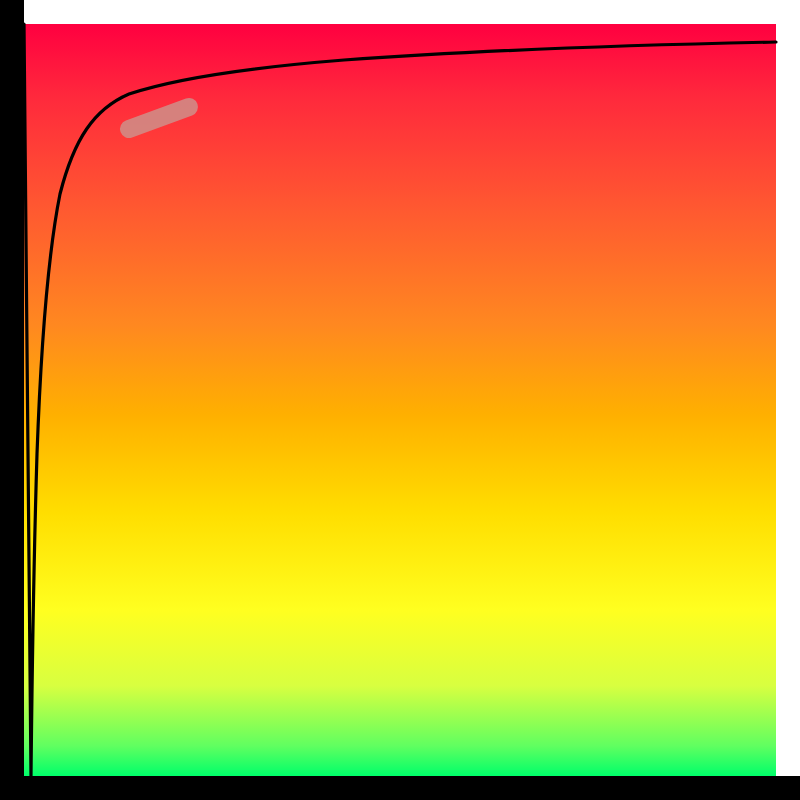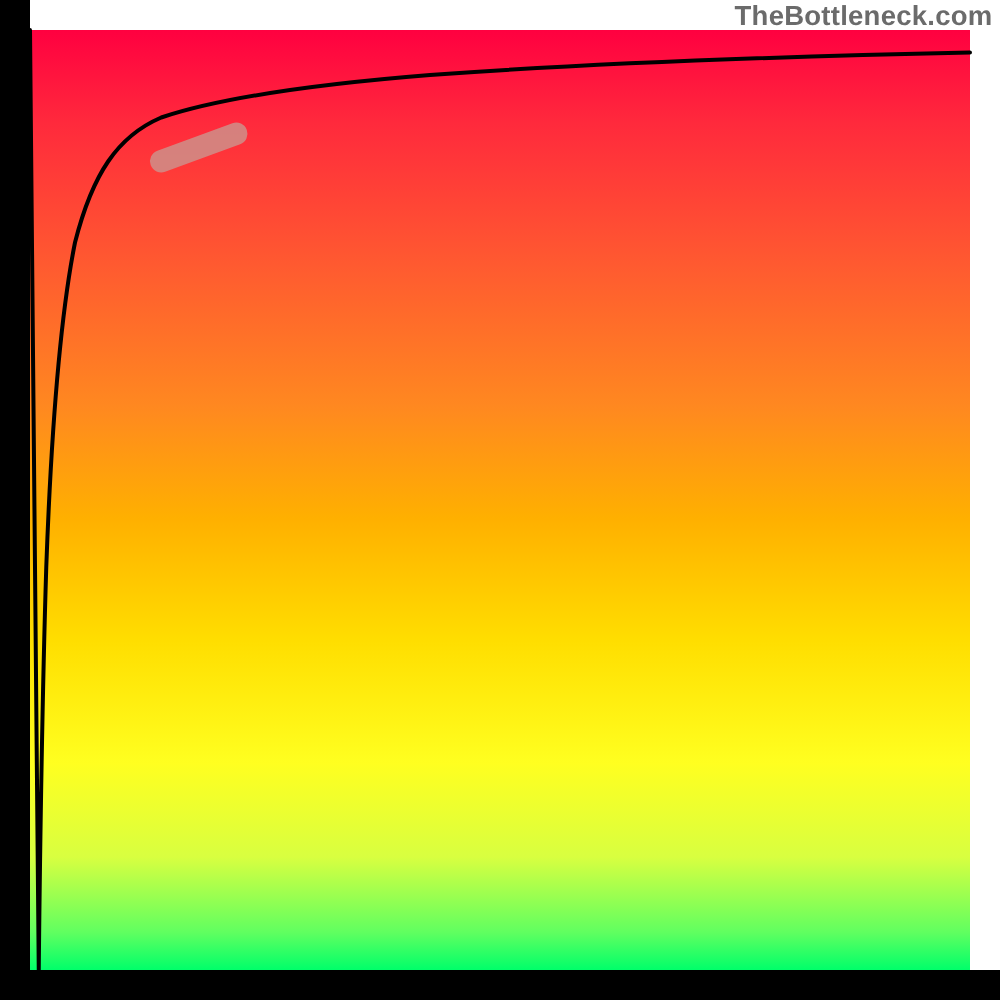--- a/index.html
+++ b/index.html
@@ -30,14 +30,13 @@
              C7 752 9 560 13 430
              C17 320 24 230 36 170
              C50 115 70 85 105 70
              C150 55 220 44 320 36
              C430 28 560 22 752 18"></path>
   </svg>
 
   <div class="axis-left"></div>
   <div class="axis-bottom"></div>
 
-  <div class="watermark">TheBottleneck.com</div>
 </div>
 
 </body></html>

